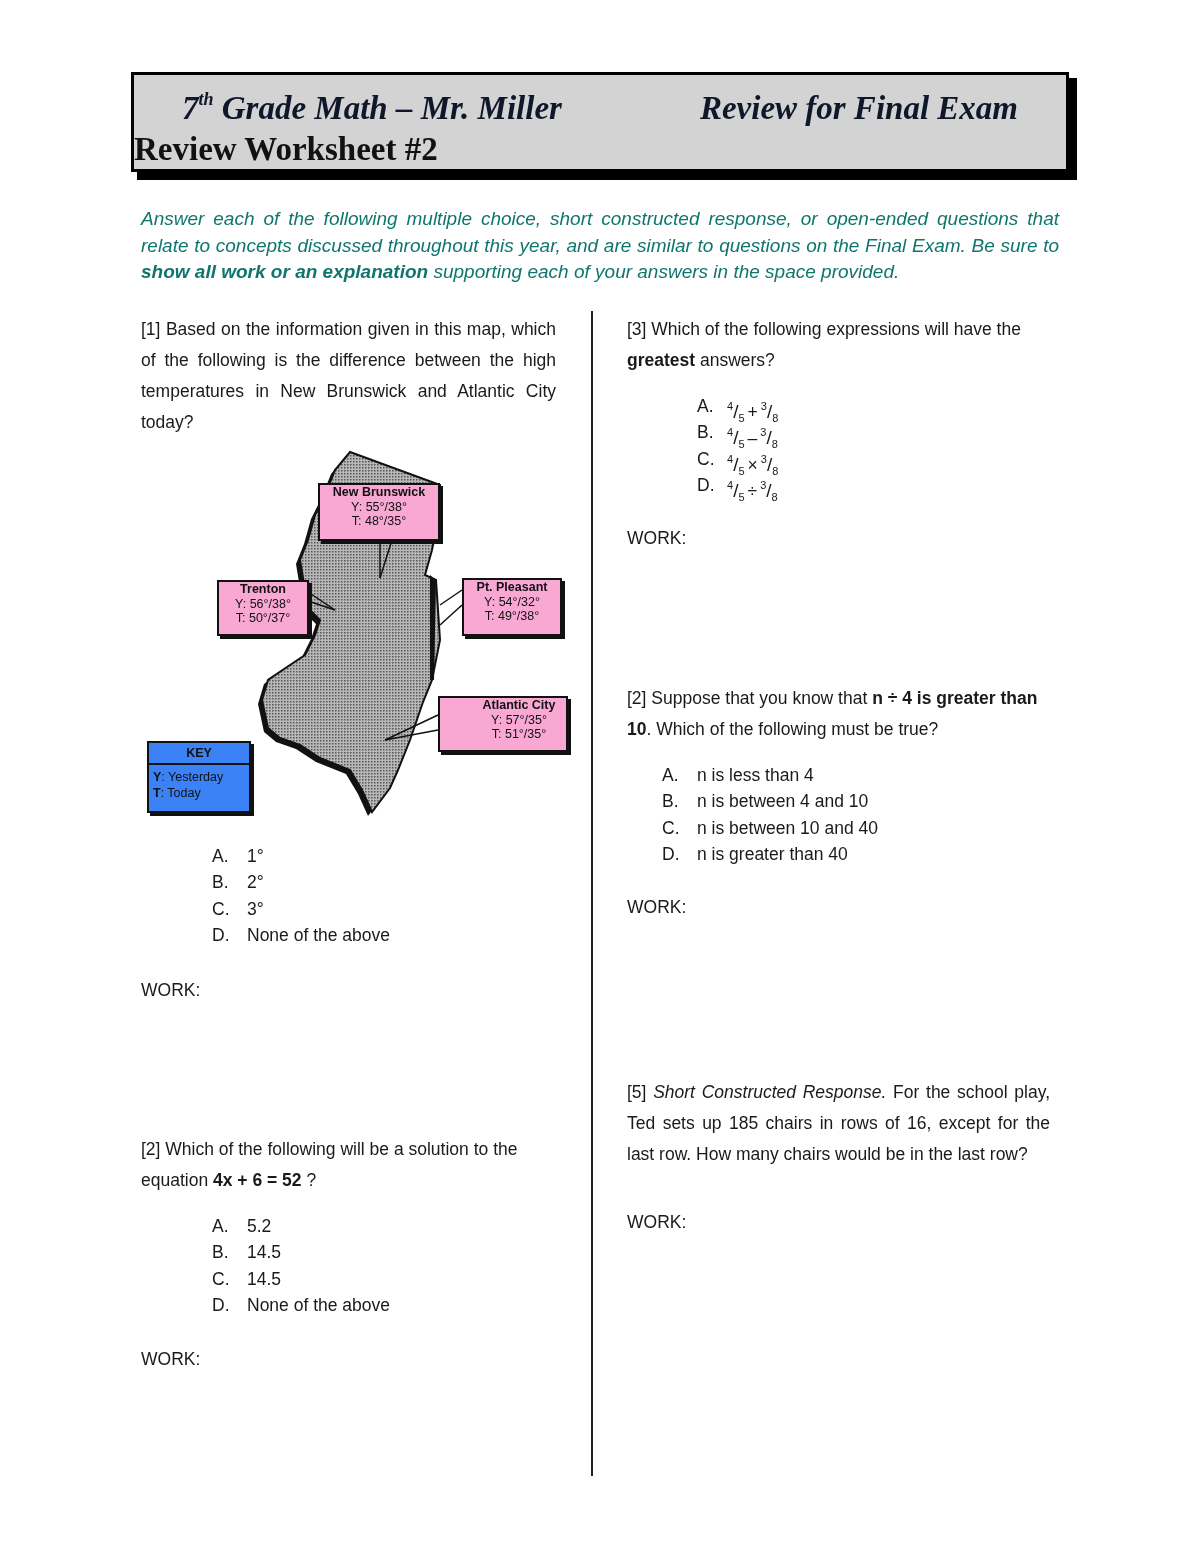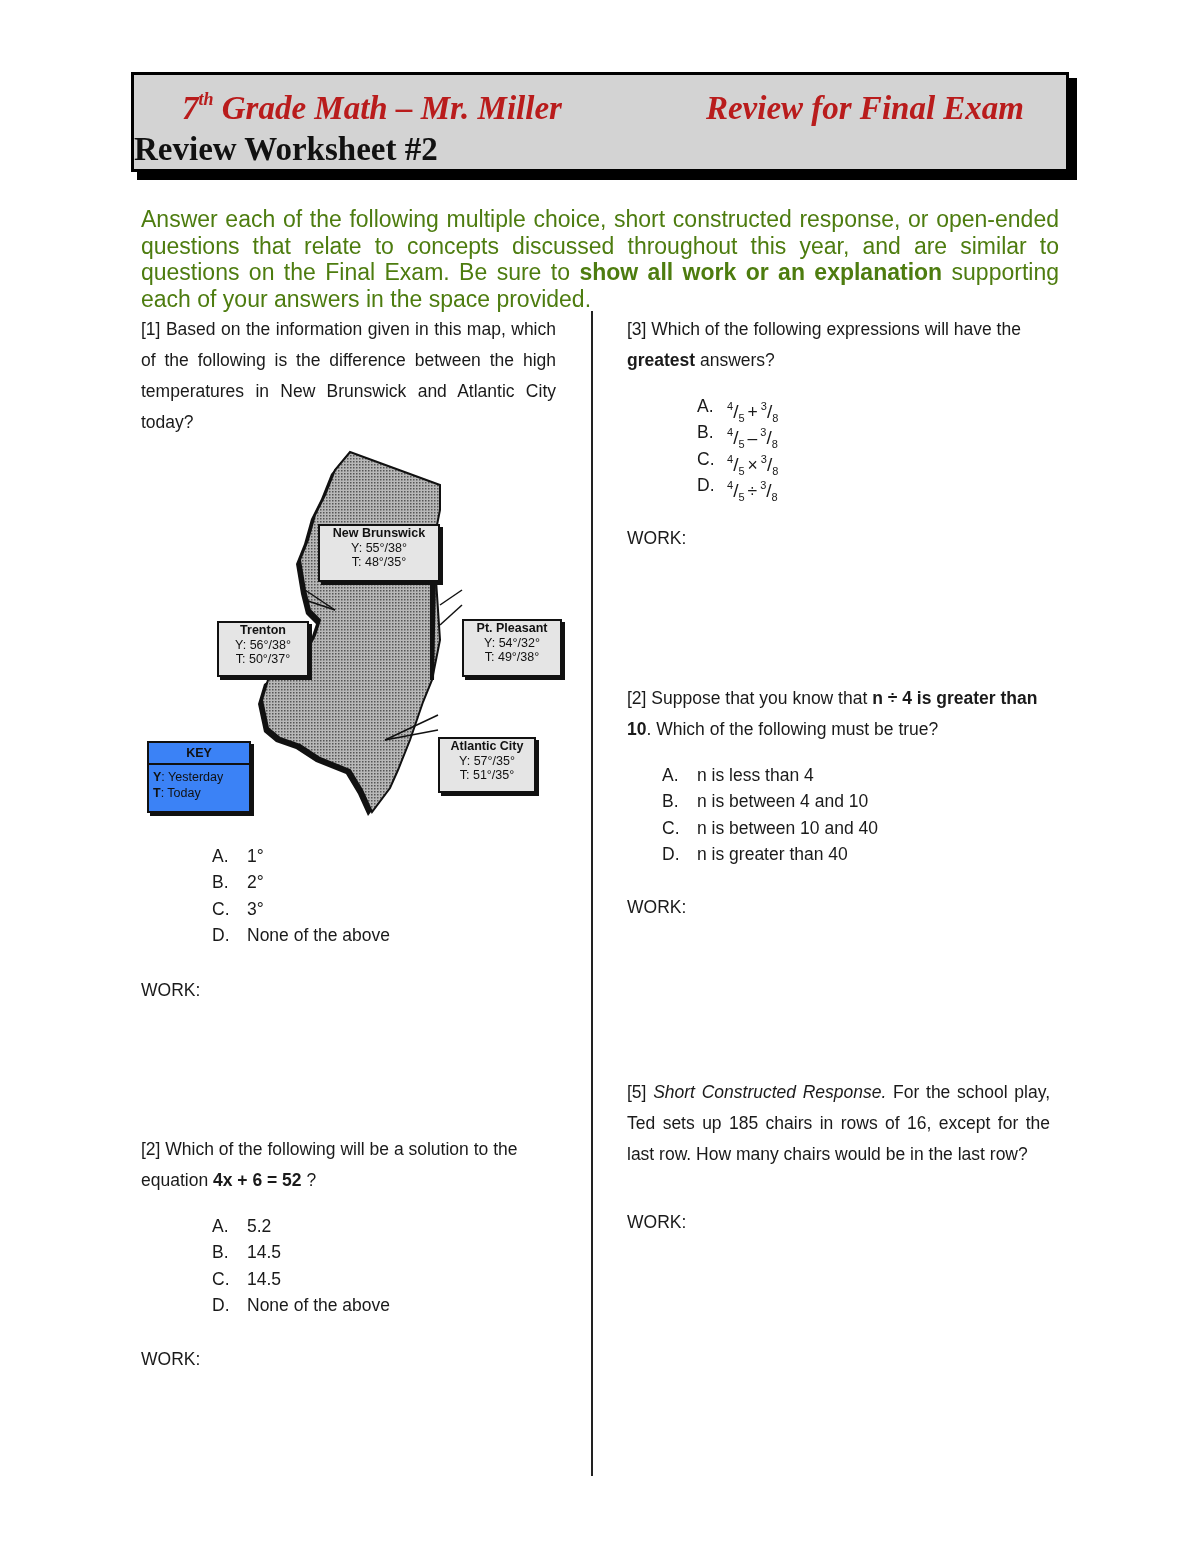--- a/index.html
+++ b/index.html
@@ -2,55 +2,55 @@
 <html><head>
 <meta charset="utf-8">
 <style>
   html, body { margin: 0; padding: 0; background: #ffffff; }
   body { width: 1200px; height: 1549px; position: relative; overflow: hidden;
          font-family: "Liberation Sans", "DejaVu Sans", sans-serif; color: #1a1a1a; }
 
   .title-shadow { position: absolute; left: 137px; top: 78px; width: 940px; height: 102px; background: #000; }
   .title-box { position: absolute; left: 131px; top: 72px; width: 932px; height: 94px;
                background: #d3d3d3; border: 3px solid #000; }
-  .title-line1 { position: absolute; left: 0; right: 2px; top: 10px; height: 46px;
+  .title-line1 { position: absolute; left: 0; right: 8px; top: 10px; height: 46px;
                  font-family: "Liberation Serif", "DejaVu Serif", serif; font-style: italic; font-weight: bold;
-                 font-size: 33px; line-height: 46px; color: #b91c1c; }
+                 font-size: 33px; line-height: 46px; color: #0f172a; }
   .title-left { position: absolute; left: 48px; top: 0; }
   .title-left sup { font-size: 18px; vertical-align: 14px; line-height: 0; }
   .title-right { position: absolute; right: 40px; top: 0; }
   .title-line2 { position: absolute; left: 0; right: 0; top: 54px; text-align: left;
                  font-family: "Liberation Serif", "DejaVu Serif", serif; font-weight: bold;
                  font-size: 33px; line-height: 40px; color: #111; }
 
   .instructions { position: absolute; left: 141px; top: 206px; width: 918px;
-                  font-size: 23px; line-height: 26.5px; text-align: justify; color: #4d7c0f; }
+                  font-style: italic; font-size: 19px; line-height: 26.5px; text-align: justify; color: #0f766e; }
   .instructions b { font-weight: bold; }
 
   .divider { position: absolute; left: 591px; top: 311px; width: 2px; height: 1165px; background: #222; }
 
   .q { position: absolute; font-size: 17.5px; line-height: 31px; color: #1a1a1a; }
   .q-justify { text-align: justify; }
   .choices { position: absolute; font-size: 17.5px; line-height: 26.3px; }
   .choice { display: flex; height: 26.3px; }
   .choice .letter { width: 35px; }
   .work { position: absolute; font-size: 17.5px; line-height: 26px; }
 
   .frac { white-space: nowrap; }
   .frac .num { font-size: 11px; vertical-align: 8px; }
   .frac .slash { font-size: 19px; }
   .frac .den { font-size: 11px; vertical-align: -4px; }
   .op { margin: 0 3px; }
 
   
   .map { position: absolute; left: 140px; top: 440px; width: 430px; height: 380px; }
   .map svg { position: absolute; left: 0; top: 0; }
-  .callout { position: absolute; background: #e5e5e5; border: 2px solid #111;
+  .callout { position: absolute; background: #f9a8d4; border: 2px solid #111;
              box-shadow: 3px 3px 0 #111; text-align: center;
-             font-family: "Liberation Sans", "DejaVu Sans", sans-serif; font-size: 12.5px; line-height: 14.5px; color: #111; margin-top: 41px; }
+             font-family: "Liberation Sans", "DejaVu Sans", sans-serif; font-size: 12.5px; line-height: 14.5px; color: #111; }
   .callout .city { font-weight: bold; }
   .key { position: absolute; left: 7px; top: 301px; width: 100px; height: 68px;
          border: 2px solid #111; box-shadow: 3px 3px 0 #111; background: #3b82f6;
          font-size: 12.5px; line-height: 16px; color: #111; }
   .key .key-title { text-align: center; font-weight: bold; border-bottom: 2px solid #111; height: 20px; line-height: 20px; }
   .key .key-row { padding-left: 4px; }
 </style>
 </head>
 <body>
 
@@ -101,21 +101,21 @@
   <div class="callout" style="left:77px; top:140px; width:88px; height:52px;">
     <div class="city">Trenton</div>
     <div>Y: 56°/38°</div>
     <div>T: 50°/37°</div>
   </div>
   <div class="callout" style="left:322px; top:138px; width:96px; height:54px;">
     <div class="city">Pt. Pleasant</div>
     <div>Y: 54°/32°</div>
     <div>T: 49°/38°</div>
   </div>
-  <div class="callout" style="left:298px; top:256px; width:94px; height:52px;">
+  <div class="callout" style="left:298px; top:256px; width:94px; height:52px;padding-left:32px;">
     <div class="city">Atlantic City</div>
     <div>Y: 57°/35°</div>
     <div>T: 51°/35°</div>
   </div>
 
   <div class="key">
     <div class="key-title">KEY</div>
     <div class="key-row" style="margin-top:4px;"><b>Y</b><span>: Yesterday</span></div>
     <div class="key-row"><b>T</b><span>: Today</span></div>
   </div>

